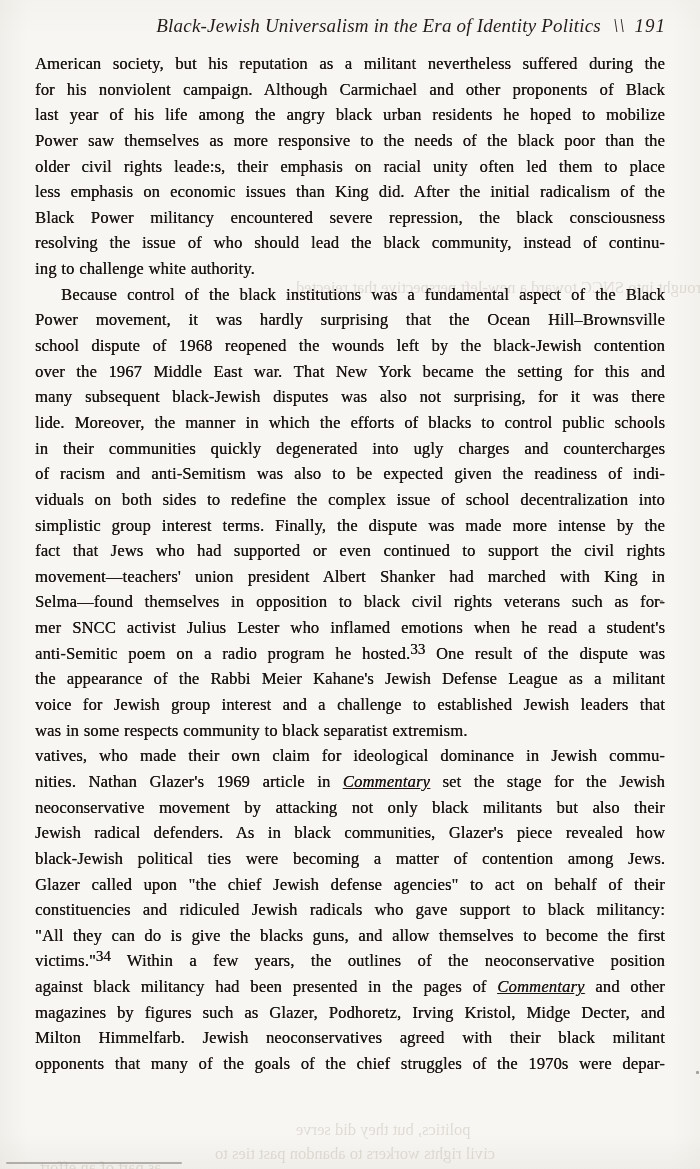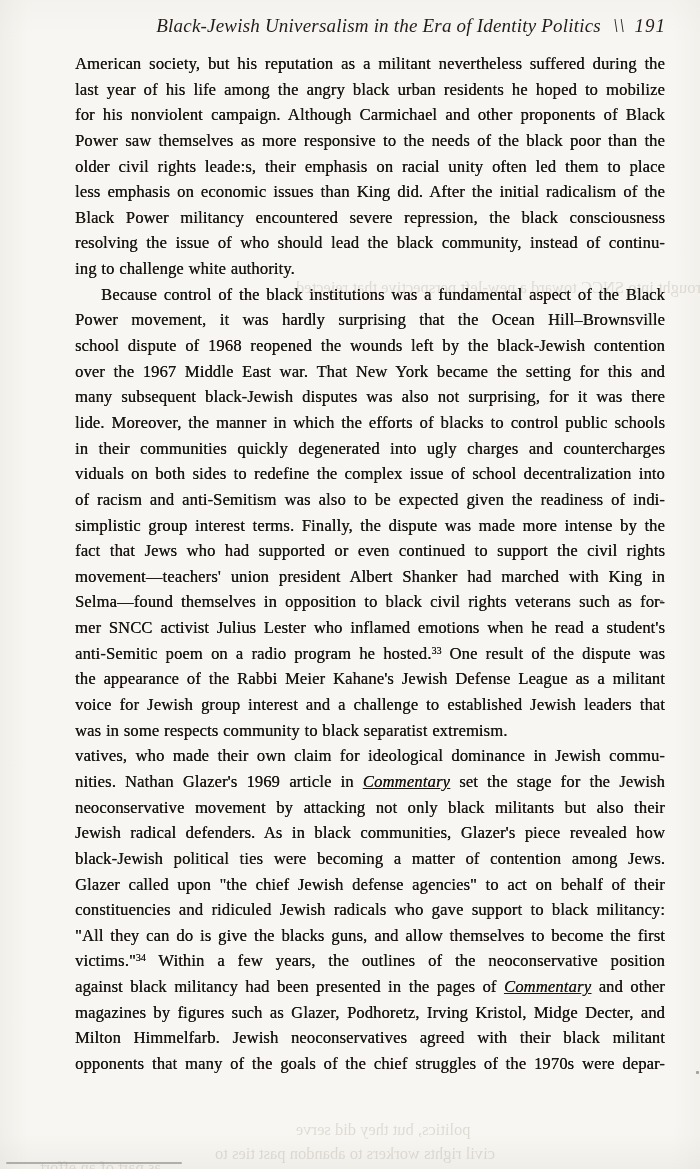--- a/index.html
+++ b/index.html
@@ -23,25 +23,25 @@
   }
   .running-header .sep{display:inline-block;margin:0 9px 0 12px;letter-spacing:1px;}
   .running-header .pagenum{letter-spacing:1px;}
   .page-body{
     position:absolute;left:35px;right:35px;top:51px;
     font-size:16.5px;letter-spacing:.15px;word-spacing:.5px;
     text-shadow:.25px 0 0 currentColor; 
   }
   .line{
     height:25.65px;line-height:25.65px;overflow:hidden;
-    text-align:justify;text-align-last:justify;margin-left:40px;
+    text-align:justify;text-align-last:justify;
   }
   .line.end{text-align-last:left;}
   .line.indent{text-indent:26px;}
-  .line sup{font-size:10px;line-height:0;vertical-align:5px;letter-spacing:0;}
+  .line sup{font-size:15px;line-height:0;vertical-align:5px;letter-spacing:0;}
   .line i{letter-spacing:.2px;text-decoration:underline;}
   
   .ghost-layer{position:absolute;inset:0;pointer-events:none;}
   .ghost{
     position:absolute;transform:scaleX(-1);
     color:var(--ghost,#a89f92);opacity:.3;filter:blur(.7px);
     font-size:16.5px;white-space:nowrap;
   }
   .artifact-rule{position:absolute;background:#7d7a74;opacity:.55;border-radius:1px;}
   .speck{position:absolute;background:#55504a;opacity:.5;border-radius:1px;}
@@ -57,37 +57,37 @@
     <div class="ghost" style="top: 1144px; left: 215px;">civil rights workers to abandon past ties to</div>
     <div class="ghost" style="top: 1158px; left: 40px;">as part of an effort</div>
   </div>
 
 <div class="running-header">
   <span>Black-Jewish Universalism in the Era of Identity Politics</span><span class="sep">\\</span><span class="pagenum">191</span>
 </div>
 
 <div class="page-body">
     <div class="line">American society, but his reputation as a militant nevertheless suffered during the</div>
+    <div class="line">for his nonviolent campaign. Although Carmichael and other proponents of Black</div>
     <div class="line">last year of his life among the angry black urban residents he hoped to mobilize</div>
-    <div class="line">for his nonviolent campaign. Although Carmichael and other proponents of Black</div>
     <div class="line">Power saw themselves as more responsive to the needs of the black poor than the</div>
     <div class="line">older civil rights leade:s, their emphasis on racial unity often led them to place</div>
     <div class="line">less emphasis on economic issues than King did. After the initial radicalism of the</div>
     <div class="line">Black Power militancy encountered severe repression, the black consciousness</div>
     <div class="line">resolving the issue of who should lead the black community, instead of continu-</div>
     <div class="line end">ing to challenge white authority.</div>
     <div class="line indent">Because control of the black institutions was a fundamental aspect of the Black</div>
     <div class="line">Power movement, it was hardly surprising that the Ocean Hill–Brownsville</div>
     <div class="line">school dispute of 1968 reopened the wounds left by the black-Jewish contention</div>
     <div class="line">over the 1967 Middle East war. That New York became the setting for this and</div>
     <div class="line">many subsequent black-Jewish disputes was also not surprising, for it was there</div>
     <div class="line">lide. Moreover, the manner in which the efforts of blacks to control public schools</div>
     <div class="line">in their communities quickly degenerated into ugly charges and countercharges</div>
+    <div class="line">of racism and anti-Semitism was also to be expected given the readiness of indi-</div>
     <div class="line">viduals on both sides to redefine the complex issue of school decentralization into</div>
-    <div class="line">of racism and anti-Semitism was also to be expected given the readiness of indi-</div>
     <div class="line">simplistic group interest terms. Finally, the dispute was made more intense by the</div>
     <div class="line">fact that Jews who had supported or even continued to support the civil rights</div>
     <div class="line">movement—teachers' union president Albert Shanker had marched with King in</div>
     <div class="line">Selma—found themselves in opposition to black civil rights veterans such as for-</div>
     <div class="line">mer SNCC activist Julius Lester who inflamed emotions when he read a student's</div>
     <div class="line">anti-Semitic poem on a radio program he hosted.<sup>33</sup> One result of the dispute was</div>
     <div class="line">the appearance of the Rabbi Meier Kahane's Jewish Defense League as a militant</div>
     <div class="line">voice for Jewish group interest and a challenge to established Jewish leaders that</div>
     <div class="line end">was in some respects community to black separatist extremism.</div>
     <div class="line">vatives, who made their own claim for ideological dominance in Jewish commu-</div>

